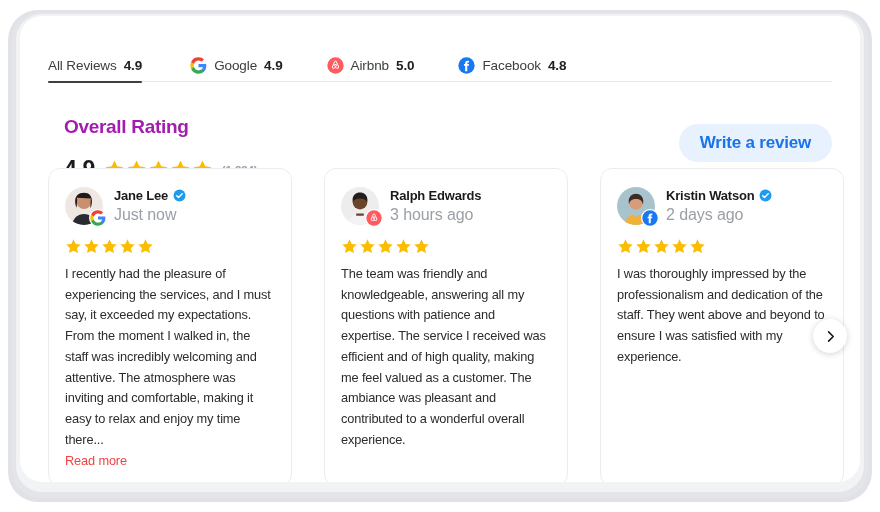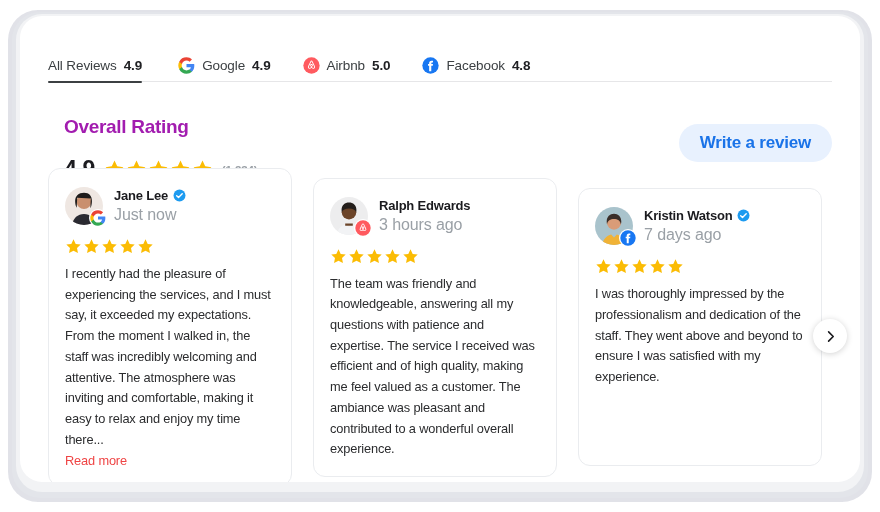--- a/index.html
+++ b/index.html
@@ -57,21 +57,21 @@
 
   
   #tabbar {
     position: absolute;
     left: 28px;
     top: 34px;
     width: 784px;
     height: 32px;
     display: flex;
     align-items: center;
-    gap: 4px;
+    gap: 16px;
     border-bottom: 1px solid #e6e6e8;
   }
   .tab {
     display: flex;
     align-items: center;
     gap: 7px;
     height: 32px;
     padding: 0 14px 0 0;
     margin-right: 14px;
     cursor: pointer;
@@ -156,22 +156,21 @@
     justify-content: center;
   }
 
   
   #cards {
     position: absolute;
     left: 28px;
     top: 152px;
     width: 790px;
     display: flex;
-    gap: 21px;
-    align-items: center;
+    gap: 32px;
   }
   .review-card {
     width: 244px;
     flex: 0 0 244px;
     background: #ffffff;
     border: 1px solid #eaecef;
     border-radius: 12px;
     padding: 18px 16px 16px 16px;
     min-height: 278px;
   }
@@ -434,21 +433,21 @@
           <div class="name-col">
             <div class="name-line">
               <span class="reviewer-name">Kristin Watson</span>
               <span class="verified-badge">
                 <svg viewBox="0 0 24 24">
                   <circle cx="12" cy="12" r="11" fill="#1d9bf0"></circle>
                   <path d="M6.8 12.3l3.4 3.4 6.8-6.8" fill="none" stroke="#fff" stroke-width="2.6" stroke-linecap="round" stroke-linejoin="round"></path>
                 </svg>
               </span>
             </div>
-            <div class="timestamp">7 days ago</div>
+            <div class="timestamp">2 days ago</div>
           </div>
         </div>
         <div class="stars-sm card-stars">
           <svg viewBox="0 0 24 24">
             <path d="M12 1.8l3.09 6.62 7.06.93-5.2 4.9 1.33 7.05L12 17.9l-6.28 3.4 1.33-7.05-5.2-4.9 7.06-.93z" fill="#FBBC04"></path>
           </svg>
           <svg viewBox="0 0 24 24">
             <path d="M12 1.8l3.09 6.62 7.06.93-5.2 4.9 1.33 7.05L12 17.9l-6.28 3.4 1.33-7.05-5.2-4.9 7.06-.93z" fill="#FBBC04"></path>
           </svg>
           <svg viewBox="0 0 24 24">

